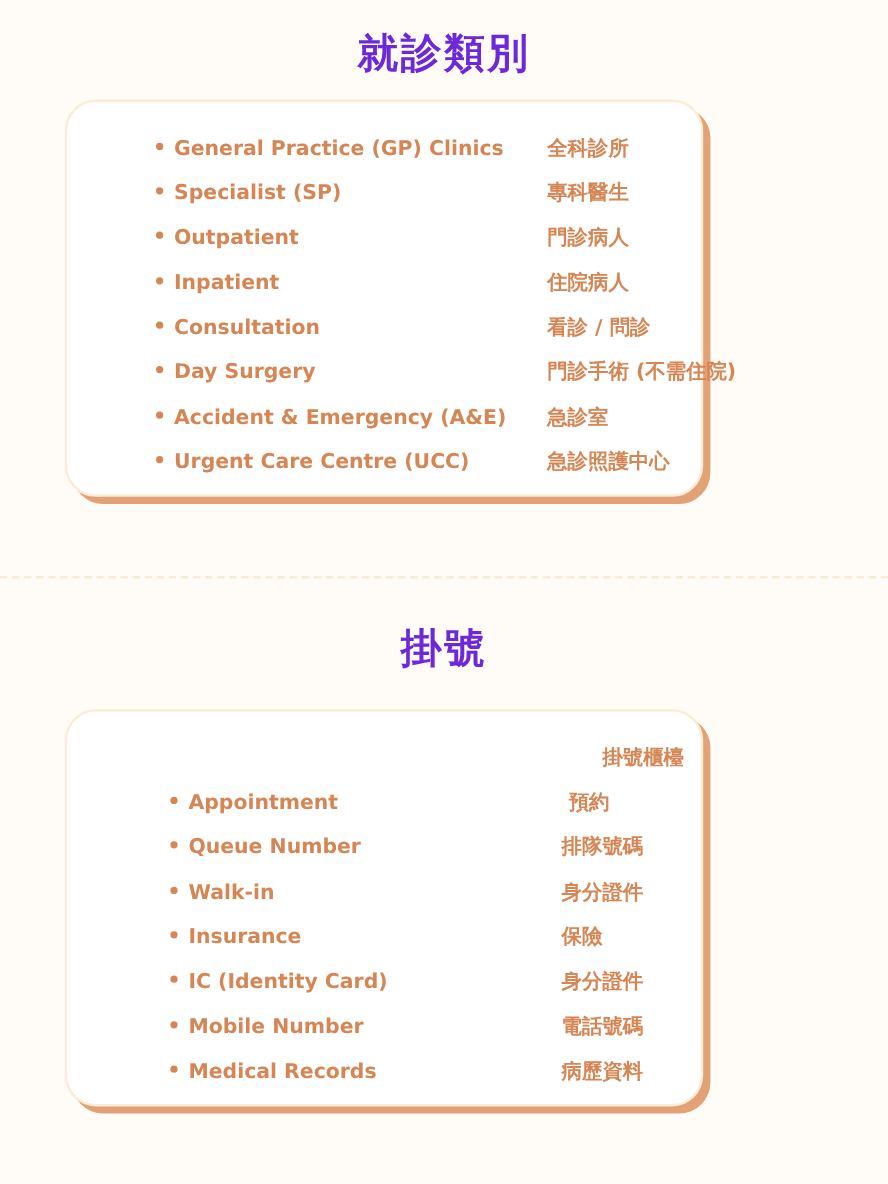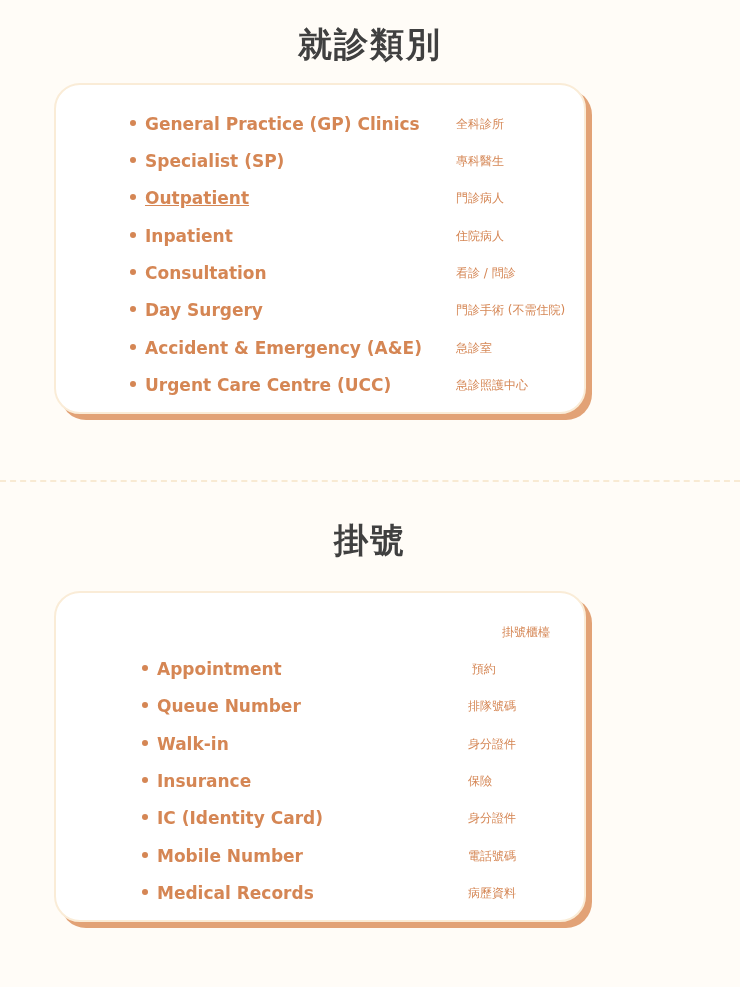--- a/index.html
+++ b/index.html
@@ -6,21 +6,21 @@
   body {
     width: 740px; height: 987px;
     background: #fffcf7;
     font-family: "DejaVu Sans", sans-serif;
     position: relative;
     overflow: hidden;
   }
   .title {
     position: absolute; left: 0; width: 740px;
     text-align: center;
-    color: #404040;
+    color: #6d28d9;
     font-weight: bold;
     font-size: 34px;
     letter-spacing: 2px;
     margin: 0;
   }
   .card {
     position: absolute;
     left: 54px; width: 532px;
     background: #ffffff;
     border: 2px solid #faecd7;
@@ -41,42 +41,42 @@
     width: 6px; height: 6px; border-radius: 50%;
     background: #d58654;
     vertical-align: middle;
     margin-right: 9px;
     position: relative; top: -2px;
   }
   .row .en { font-family: "DejaVu Sans", sans-serif; font-size: 17px; }
   .zh {
     position: absolute;
     height: 30px; line-height: 30px;
-    font-size: 12px; font-weight: normal;
+    font-size: 17px; font-weight: bold;
     color: #d58654;
     white-space: pre;
   }
   .divider {
     position: absolute; left: 0; top: 480px; width: 740px; height: 0;
     border-top: 2px dashed #f8ead3;
   }
 </style>
 </head>
 <body>
 
 <h1 class="title" style="top:22px;">就診類別</h1>
 
 <div class="card" style="top:83px; height:331px;">
   <div class="row" style="left:74px; top:24px;"><span class="bullet"></span><span class="en">General Practice (GP) Clinics</span></div>
   <div class="zh" style="left:400px; top:24px;">全科診所</div>
 
   <div class="row" style="left:74px; top:61px;"><span class="bullet"></span><span class="en">Specialist (SP)</span></div>
   <div class="zh" style="left:400px; top:61px;">專科醫生</div>
 
-  <div class="row" style="left:74px; top:98px;text-decoration:underline;"><span class="bullet"></span><span class="en">Outpatient</span></div>
+  <div class="row" style="left:74px; top:98px;"><span class="bullet"></span><span class="en">Outpatient</span></div>
   <div class="zh" style="left:400px; top:98px;">門診病人</div>
 
   <div class="row" style="left:74px; top:136px;"><span class="bullet"></span><span class="en">Inpatient</span></div>
   <div class="zh" style="left:400px; top:136px;">住院病人</div>
 
   <div class="row" style="left:74px; top:173px;"><span class="bullet"></span><span class="en">Consultation</span></div>
   <div class="zh" style="left:400px; top:173px;">看診 / 問診</div>
 
   <div class="row" style="left:74px; top:210px;"><span class="bullet"></span><span class="en">Day Surgery</span></div>
   <div class="zh" style="left:400px; top:210px;">門診手術 (不需住院)</div>

